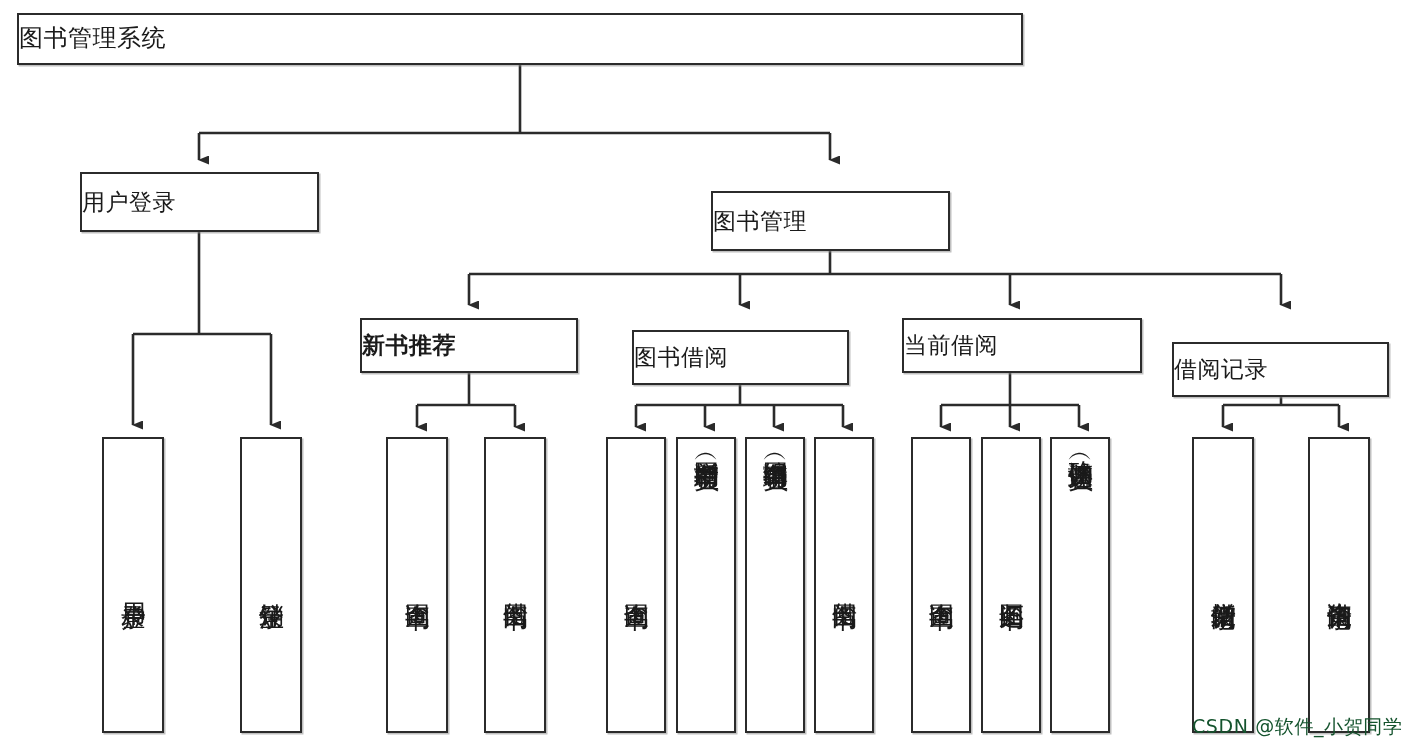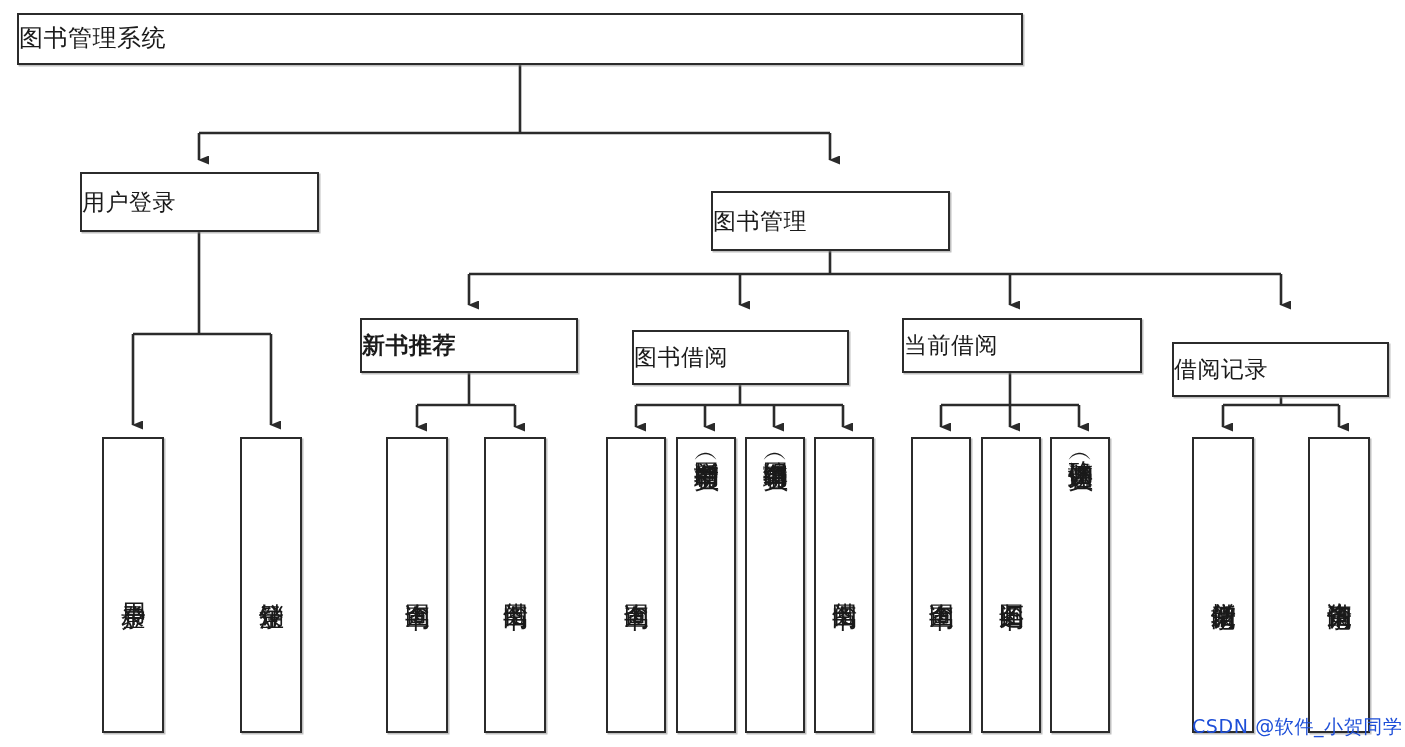--- a/index.html
+++ b/index.html
@@ -69,21 +69,21 @@
     align-items: center;
   }
   .node.vert.top-text {
     align-items: flex-start;
   }
   .node.vert.top-text .node-label {
     margin-top: 2px;
   }
   .watermark {
     position: absolute;
-    color: #1d4ed8;
+    color: #14532d;
     font-size: 19px;
     letter-spacing: 0.6px;
     white-space: nowrap;
     user-select: none;
   }
 </style>
 </head>
 <body>
 
 <div id="diagram-canvas">

